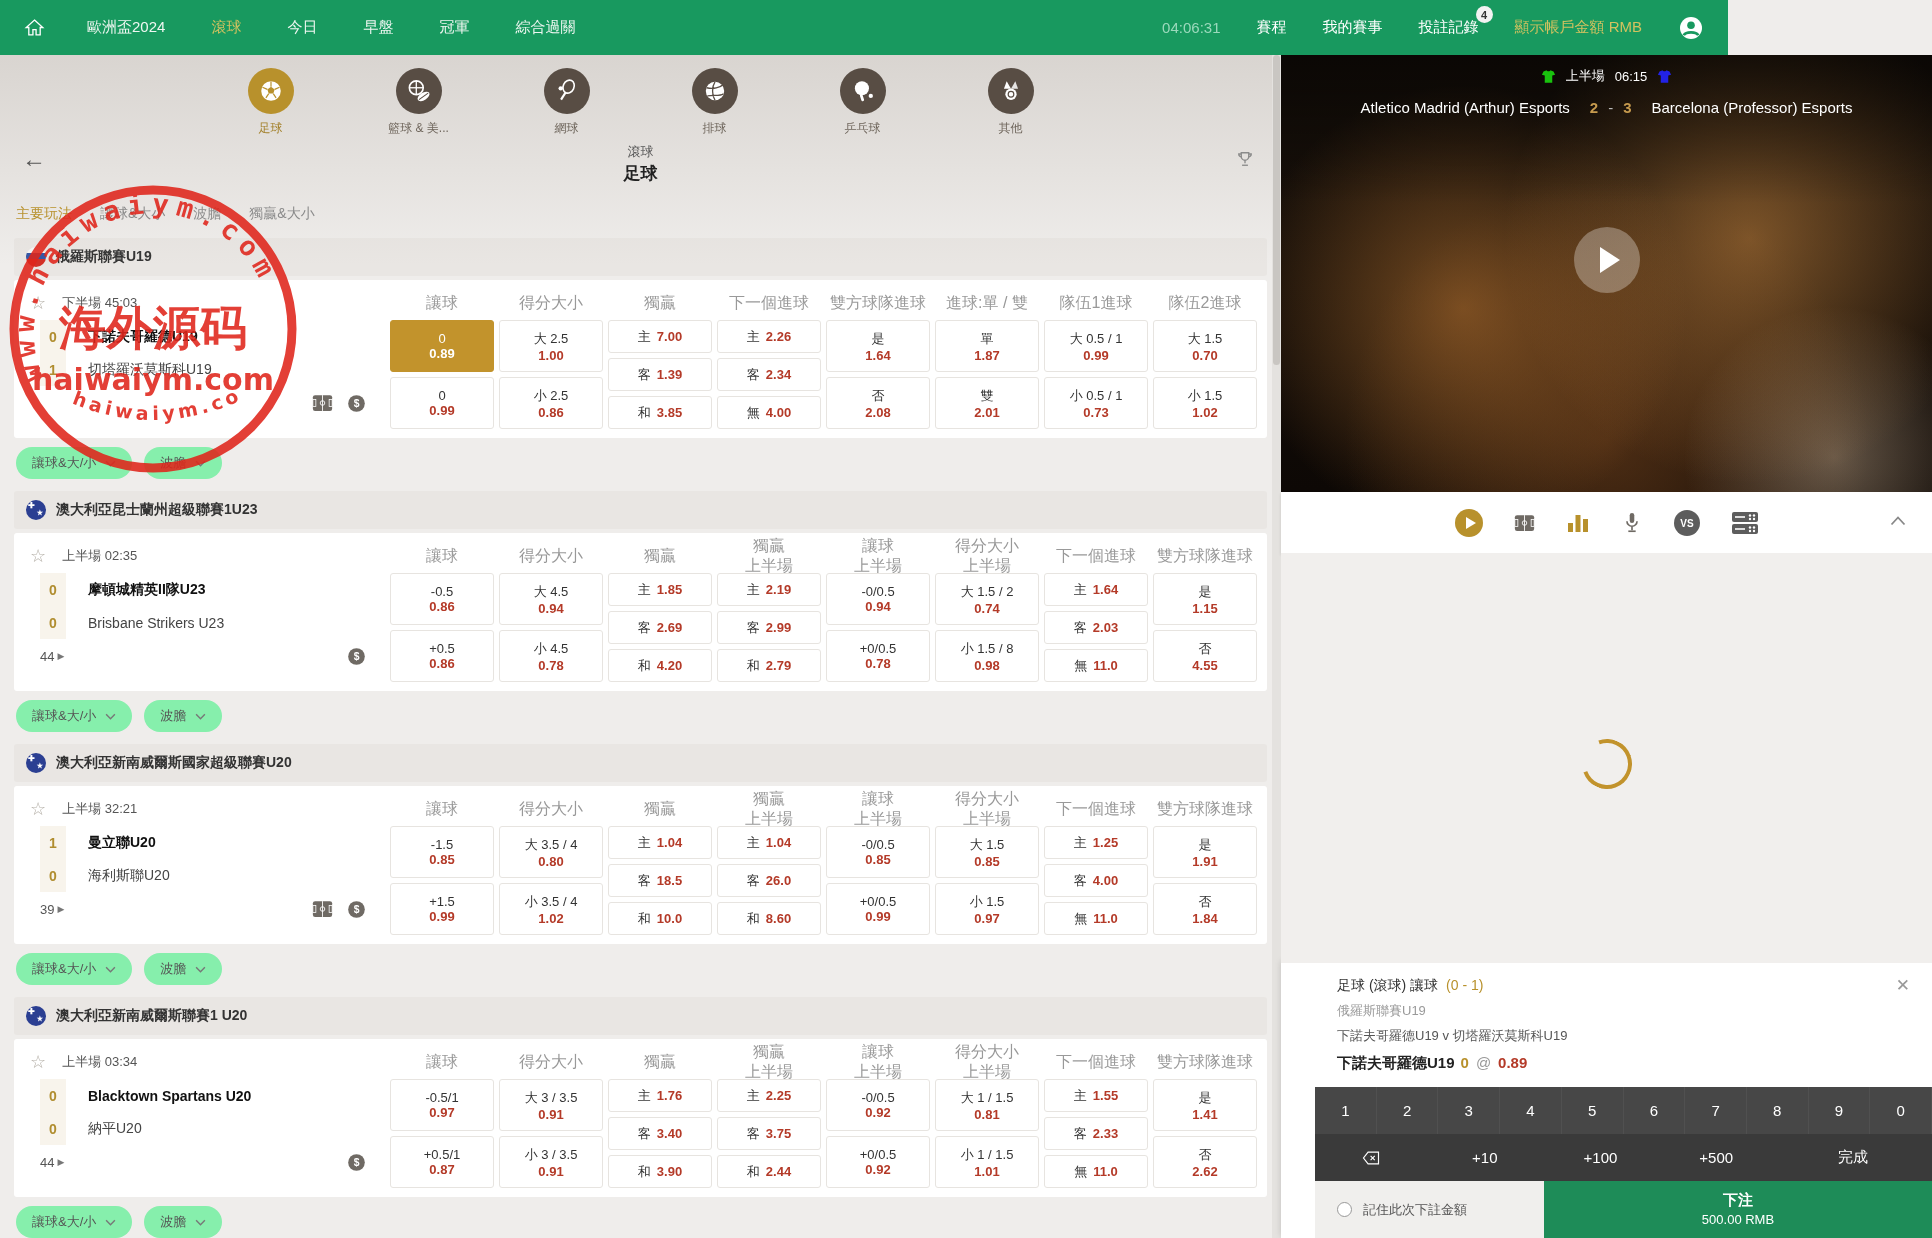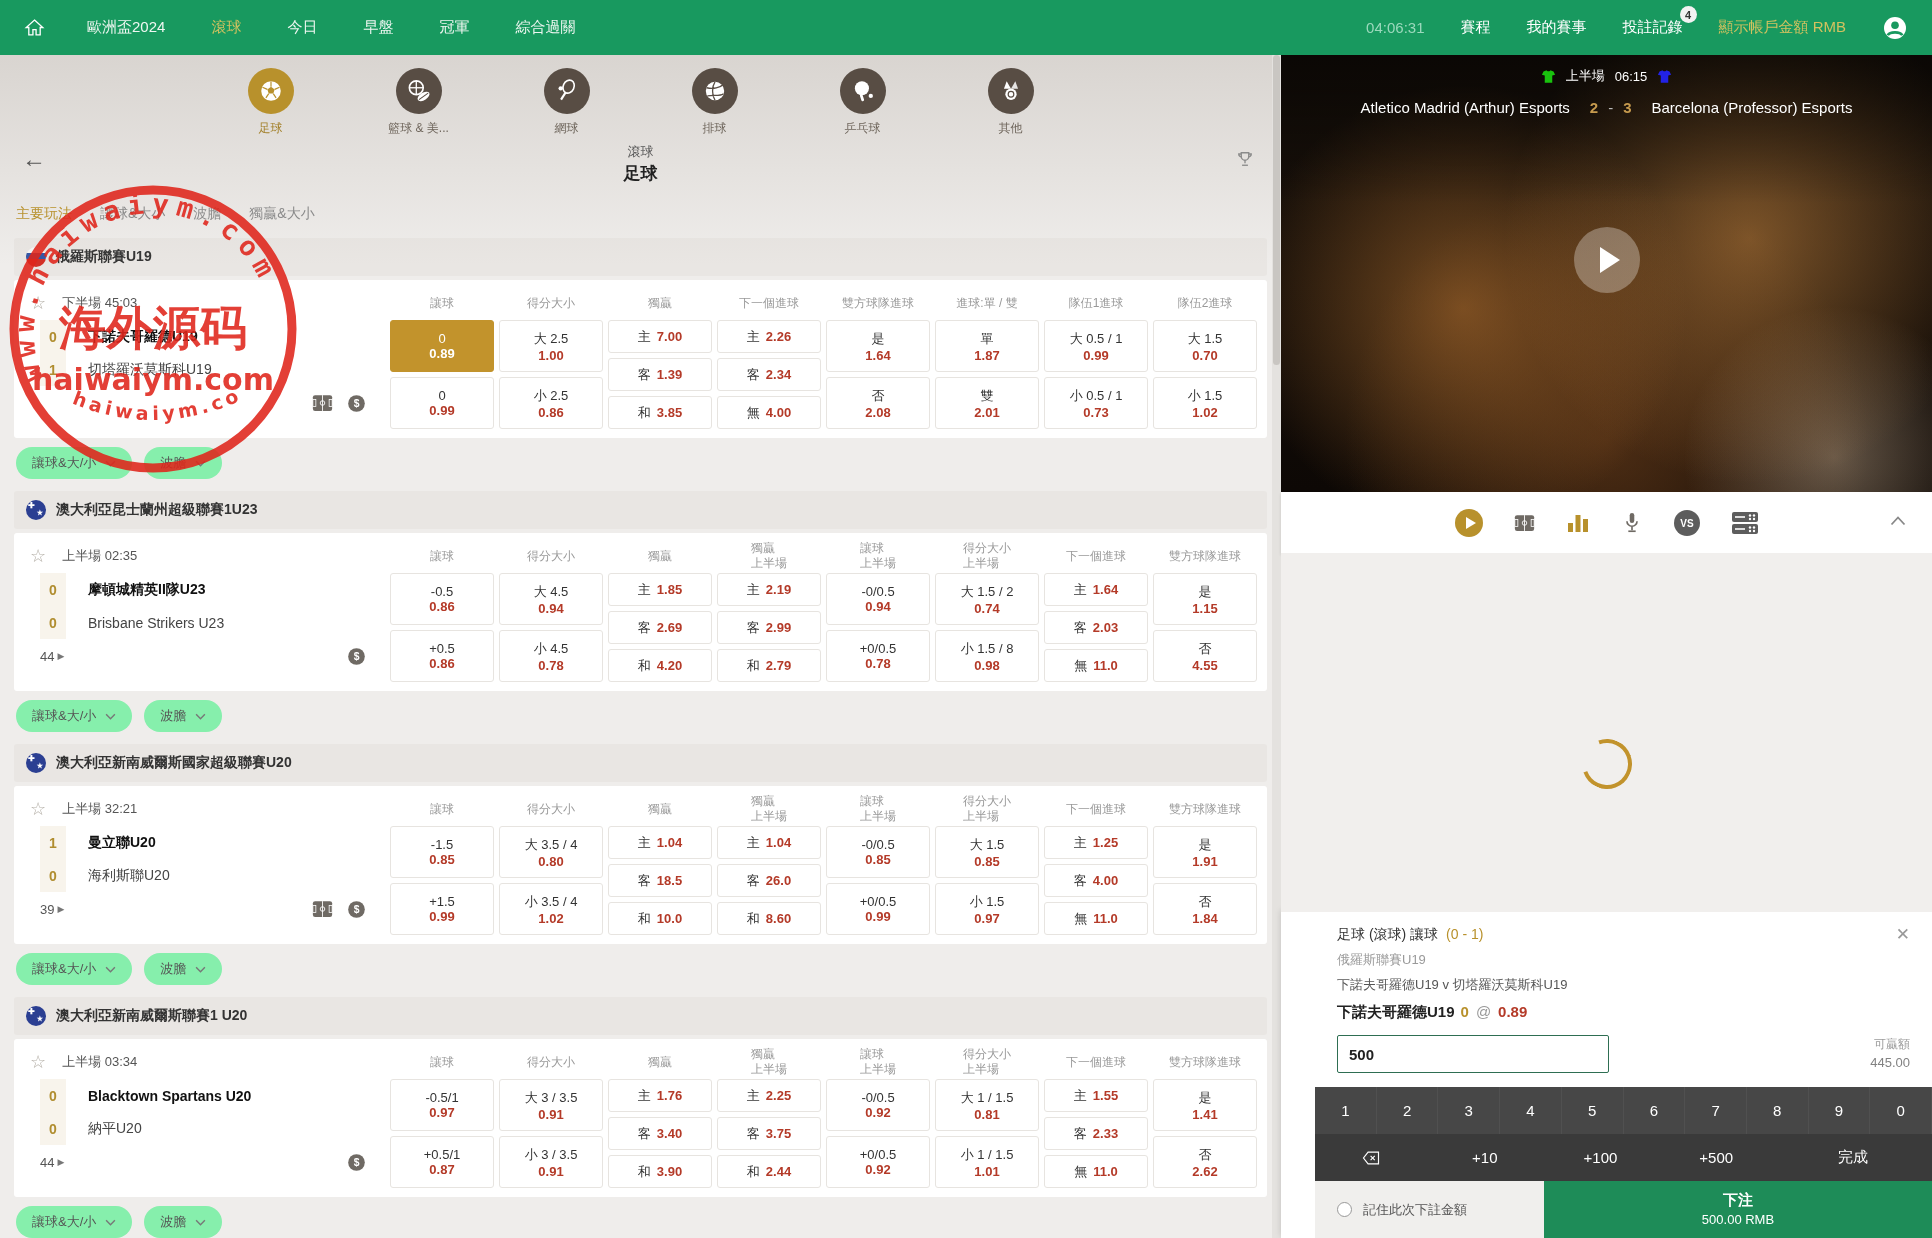--- a/index.html
+++ b/index.html
@@ -1,20 +1,20 @@
 <!DOCTYPE html>
 <html><head>
 <meta charset="utf-8">
 <style>
   * { margin:0; padding:0; box-sizing:border-box; }
   html,body { width:1932px; height:1238px; overflow:hidden; font-family:"Liberation Sans",sans-serif; background:#efedeb; }
   body { position:relative; }
 
   
-  .topbar { position:absolute; top:0; left:0; width:1932px; height:55px; background:#18995f; display:flex; align-items:center; padding:0 24px; z-index:40; color:#fff; }
+  .topbar { position:absolute; top:0; left:0; width:1728px; height:55px; background:#18995f; display:flex; align-items:center; padding:0 24px; z-index:40; color:#fff; }
   .home-ic { display:flex; align-items:center; cursor:pointer; }
   .menu { display:flex; gap:46px; margin-left:42px; font-size:15px; }
   .menu-item { cursor:pointer; color:#eef7f1; }
   .menu-item.active { color:#d2c25f; }
   .top-right { margin-left:auto; display:flex; align-items:center; gap:36px; font-size:15px; }
   .clock { color:#9bd9bc; }
   .tr-item { cursor:pointer; position:relative; }
   .tr-item.gold { color:#d2c25f; }
   .badge { position:absolute; top:-12px; right:-14px; background:#f2f2f2; color:#333; font-size:11px; font-weight:bold; min-width:17px; height:17px; border-radius:50%; display:flex; align-items:center; justify-content:center; }
   .avatar { display:flex; align-items:center; cursor:pointer; }
@@ -51,21 +51,21 @@
   .score { width:26px; margin-left:16px; background:#f8f4ec; color:#b08d2f; font-weight:bold; font-size:14px; display:flex; align-items:center; justify-content:center; }
   .tname { margin-left:22px; font-size:14px; color:#444; align-self:center; }
   .tname.bold { font-weight:bold; color:#111; }
   .foot-row { height:34px; display:flex; align-items:center; font-size:13px; color:#555; padding-left:16px; }
   .more { cursor:pointer; display:flex; align-items:center; gap:3px; }
   .more .caret { font-size:9px; color:#777; }
   .foot-icons { margin-left:auto; display:flex; gap:14px; margin-right:18px; align-items:center; }
   .foot-icons span { cursor:pointer; display:flex; }
   .odds { display:flex; gap:5px; flex:1; justify-content:flex-end; }
   .ocol { width:104px; display:flex; flex-direction:column; }
-  .ohead { height:34px; font-size:12px; color:#999; display:flex; align-items:center; justify-content:center; white-space:pre-line; line-height:1.25; }
+  .ohead { height:34px; font-size:16px; color:#999; text-align:center; display:flex; align-items:center; justify-content:center; white-space:pre-line; line-height:1.25; }
   .cell { background:#fff; border:1px solid #e7e4e0; border-radius:3px; margin-bottom:5px; display:flex; flex-direction:column; align-items:center; justify-content:center; cursor:pointer; }
   .cell.d { height:52px; }
   .cell.t { height:33px; flex-direction:row; gap:6px; }
   .cell .line, .cell .pre { font-size:13px; color:#333; }
   .cell .oddv { font-size:13px; font-weight:bold; color:#b43a28; }
   .cell.sel { background:#c2932c; border-color:#c2932c; }
   .cell.sel .line, .cell.sel .oddv { color:#fff; }
   .pills { display:flex; gap:12px; padding:9px 2px 3px; }
   .pill { background:#86efac; border-radius:16px; padding:7px 16px; font-size:13px; color:#555; display:flex; gap:9px; align-items:center; cursor:pointer; }
   .scroll-track { position:absolute; right:0; top:0; bottom:0; width:9px; background:#e4e2df; }
@@ -985,27 +985,20 @@
     <div class="bs-body">
       <div class="bs-title-row">
         <span>足球 (滾球) 讓球</span><span class="score-note">(0 - 1)</span>
       </div>
       <span class="bs-close">✕</span>
       <div class="bs-league">俄羅斯聯賽U19</div>
       <div class="bs-match">下諾夫哥羅德U19 v 切塔羅沃莫斯科U19</div>
       <div class="bs-sel">
         <span>下諾夫哥羅德U19</span><span class="sel-line">0</span><span class="at">@</span><span class="sel-odds">0.89</span>
       </div>
-      <div class="bs-input-row">
-        <input class="stake-input" value="500" style="">
-        <div class="win">
-          <div>可贏額</div>
-          <div class="win-val">445.00</div>
-        </div>
-      </div>
     </div>
     <div class="keys" id="keys">
         <span class="key">1</span>
         <span class="key">2</span>
         <span class="key">3</span>
         <span class="key">4</span>
         <span class="key">5</span>
         <span class="key">6</span>
         <span class="key">7</span>
         <span class="key">8</span>

